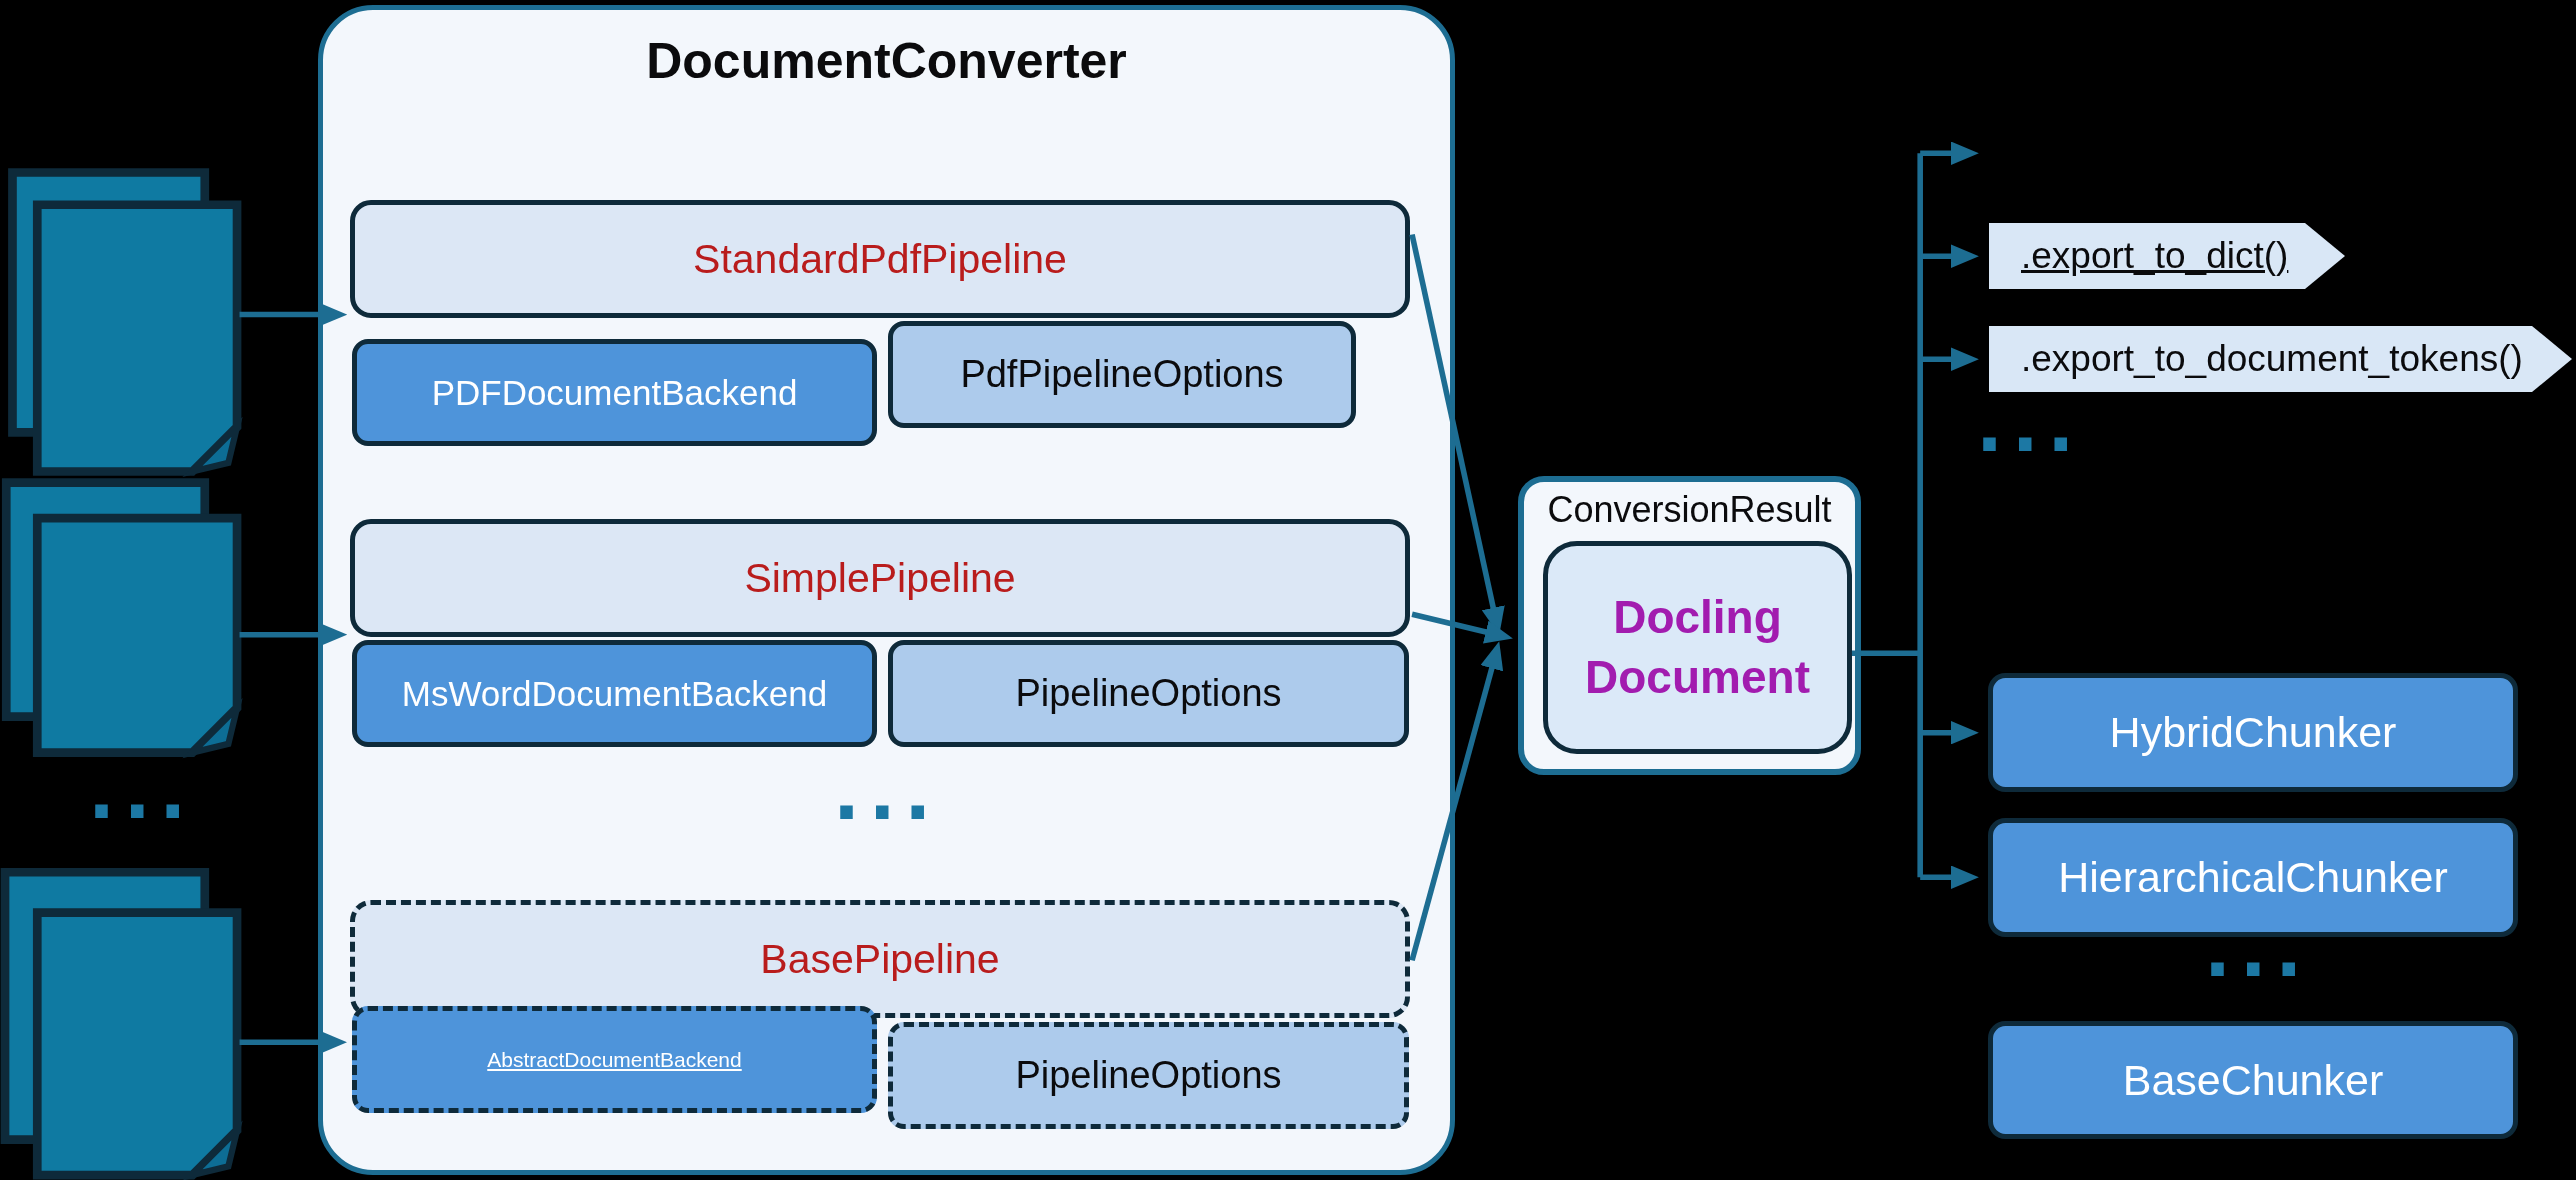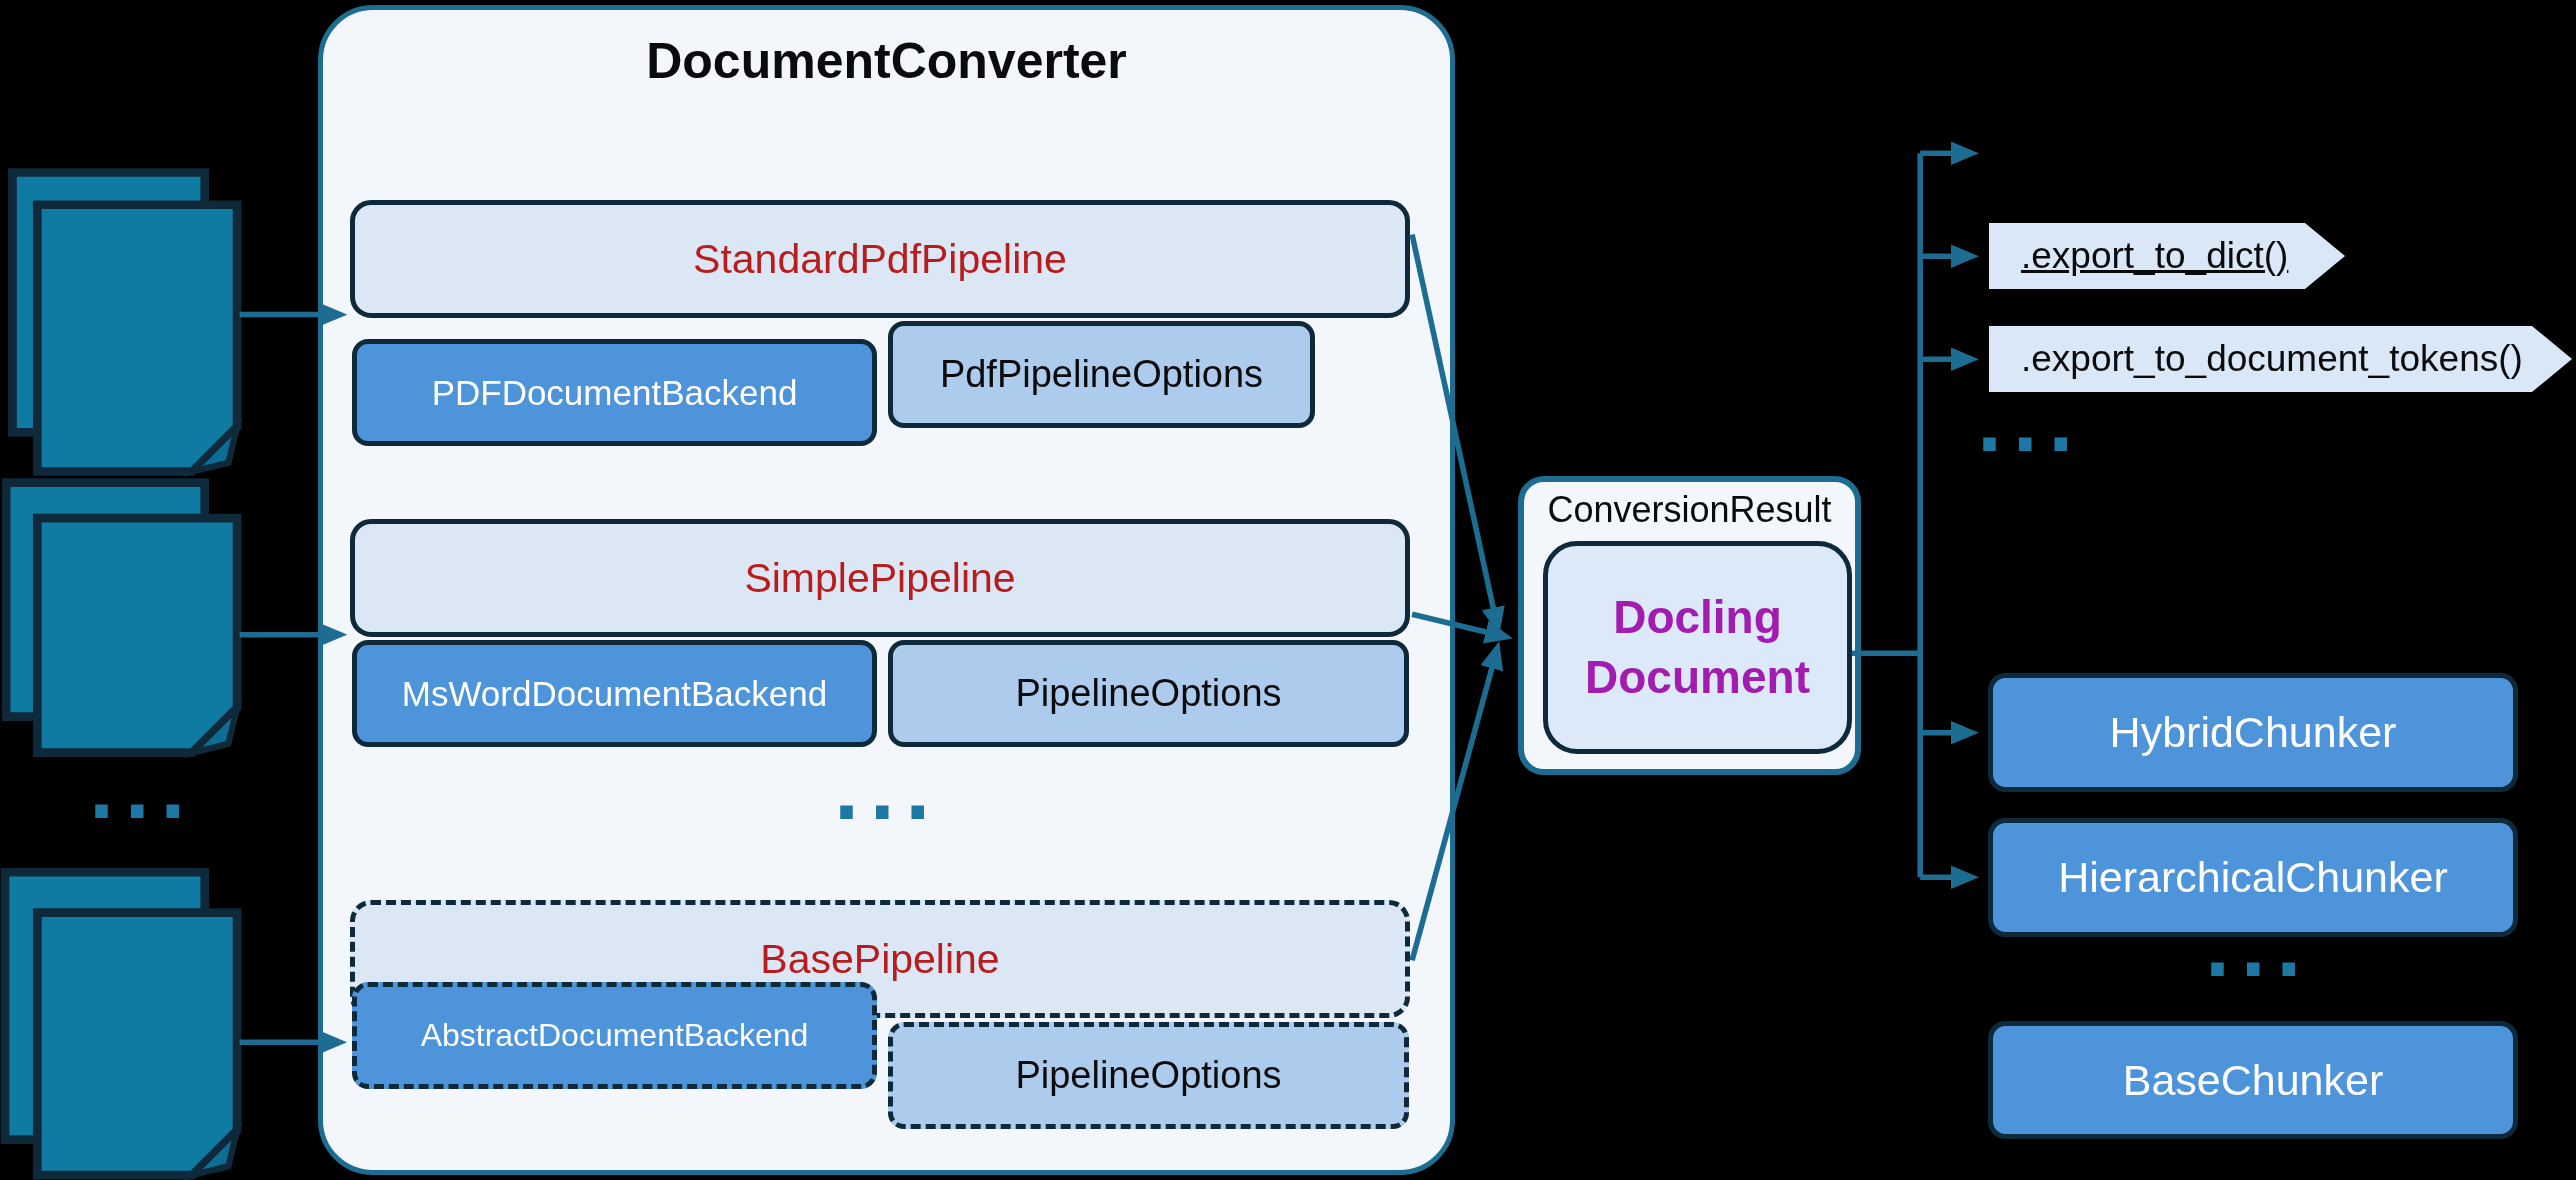--- a/index.html
+++ b/index.html
@@ -56,40 +56,40 @@
 
   <div class="abs" id="converter"></div>
   <div class="abs flexc" id="converter-title">DocumentConverter</div>
 
   <div class="abs flexc pipe-big" style="left:350px;top:200px;width:1060px;height:118px;">
     <span>StandardPdfPipeline</span>
   </div>
   <div class="abs flexc pipe-backend" style="left:352px;top:321px;width:525px;height:107px;margin-top:18px;">
     <span>PDFDocumentBackend</span>
   </div>
-  <div class="abs flexc pipe-options" style="left:888px;top:321px;width:427px;height:107px;">
+  <div class="abs flexc pipe-options" style="left:888px;top:321px;width:468px;height:107px;">
     <span>PdfPipelineOptions</span>
   </div>
 
   <div class="abs flexc pipe-big" style="left:350px;top:519px;width:1060px;height:118px;">
     <span>SimplePipeline</span>
   </div>
   <div class="abs flexc pipe-backend" style="left:352px;top:640px;width:525px;height:107px;">
     <span>MsWordDocumentBackend</span>
   </div>
   <div class="abs flexc pipe-options" style="left:888px;top:640px;width:521px;height:107px;">
     <span>PipelineOptions</span>
   </div>
 
   <div class="abs dots" style="left:833px;top:759px;">...</div>
 
   <div class="abs flexc pipe-big dashedb" style="left:350px;top:900px;width:1060px;height:118px;">
     <span>BasePipeline</span>
   </div>
-  <div class="abs flexc pipe-backend dashedb" style="left:352px;top:982px;width:525px;height:107px;font-size:32px;">
+  <div class="abs flexc pipe-backend dashedb" style="left:352px;top:1006px;width:525px;height:107px;font-size:21px;text-decoration:underline;">
     <span>AbstractDocumentBackend</span>
   </div>
   <div class="abs flexc pipe-options dashedb" style="left:888px;top:1022px;width:521px;height:107px;">
     <span>PipelineOptions</span>
   </div>
 
   <div class="abs flexc doc-label" style="left:37px;top:205px;width:200px;height:222px;font-size:55px;">PDF</div>
   <div class="abs flexc doc-label" style="left:37px;top:518px;width:200px;height:190px;font-size:53px;">DOCX</div>
   <div class="abs flexc doc-label" style="left:37px;top:913px;width:200px;height:218px;font-size:45px;">&lt;some format&gt;</div>
   <div class="abs dots" style="left:88px;top:758px;">...</div>

